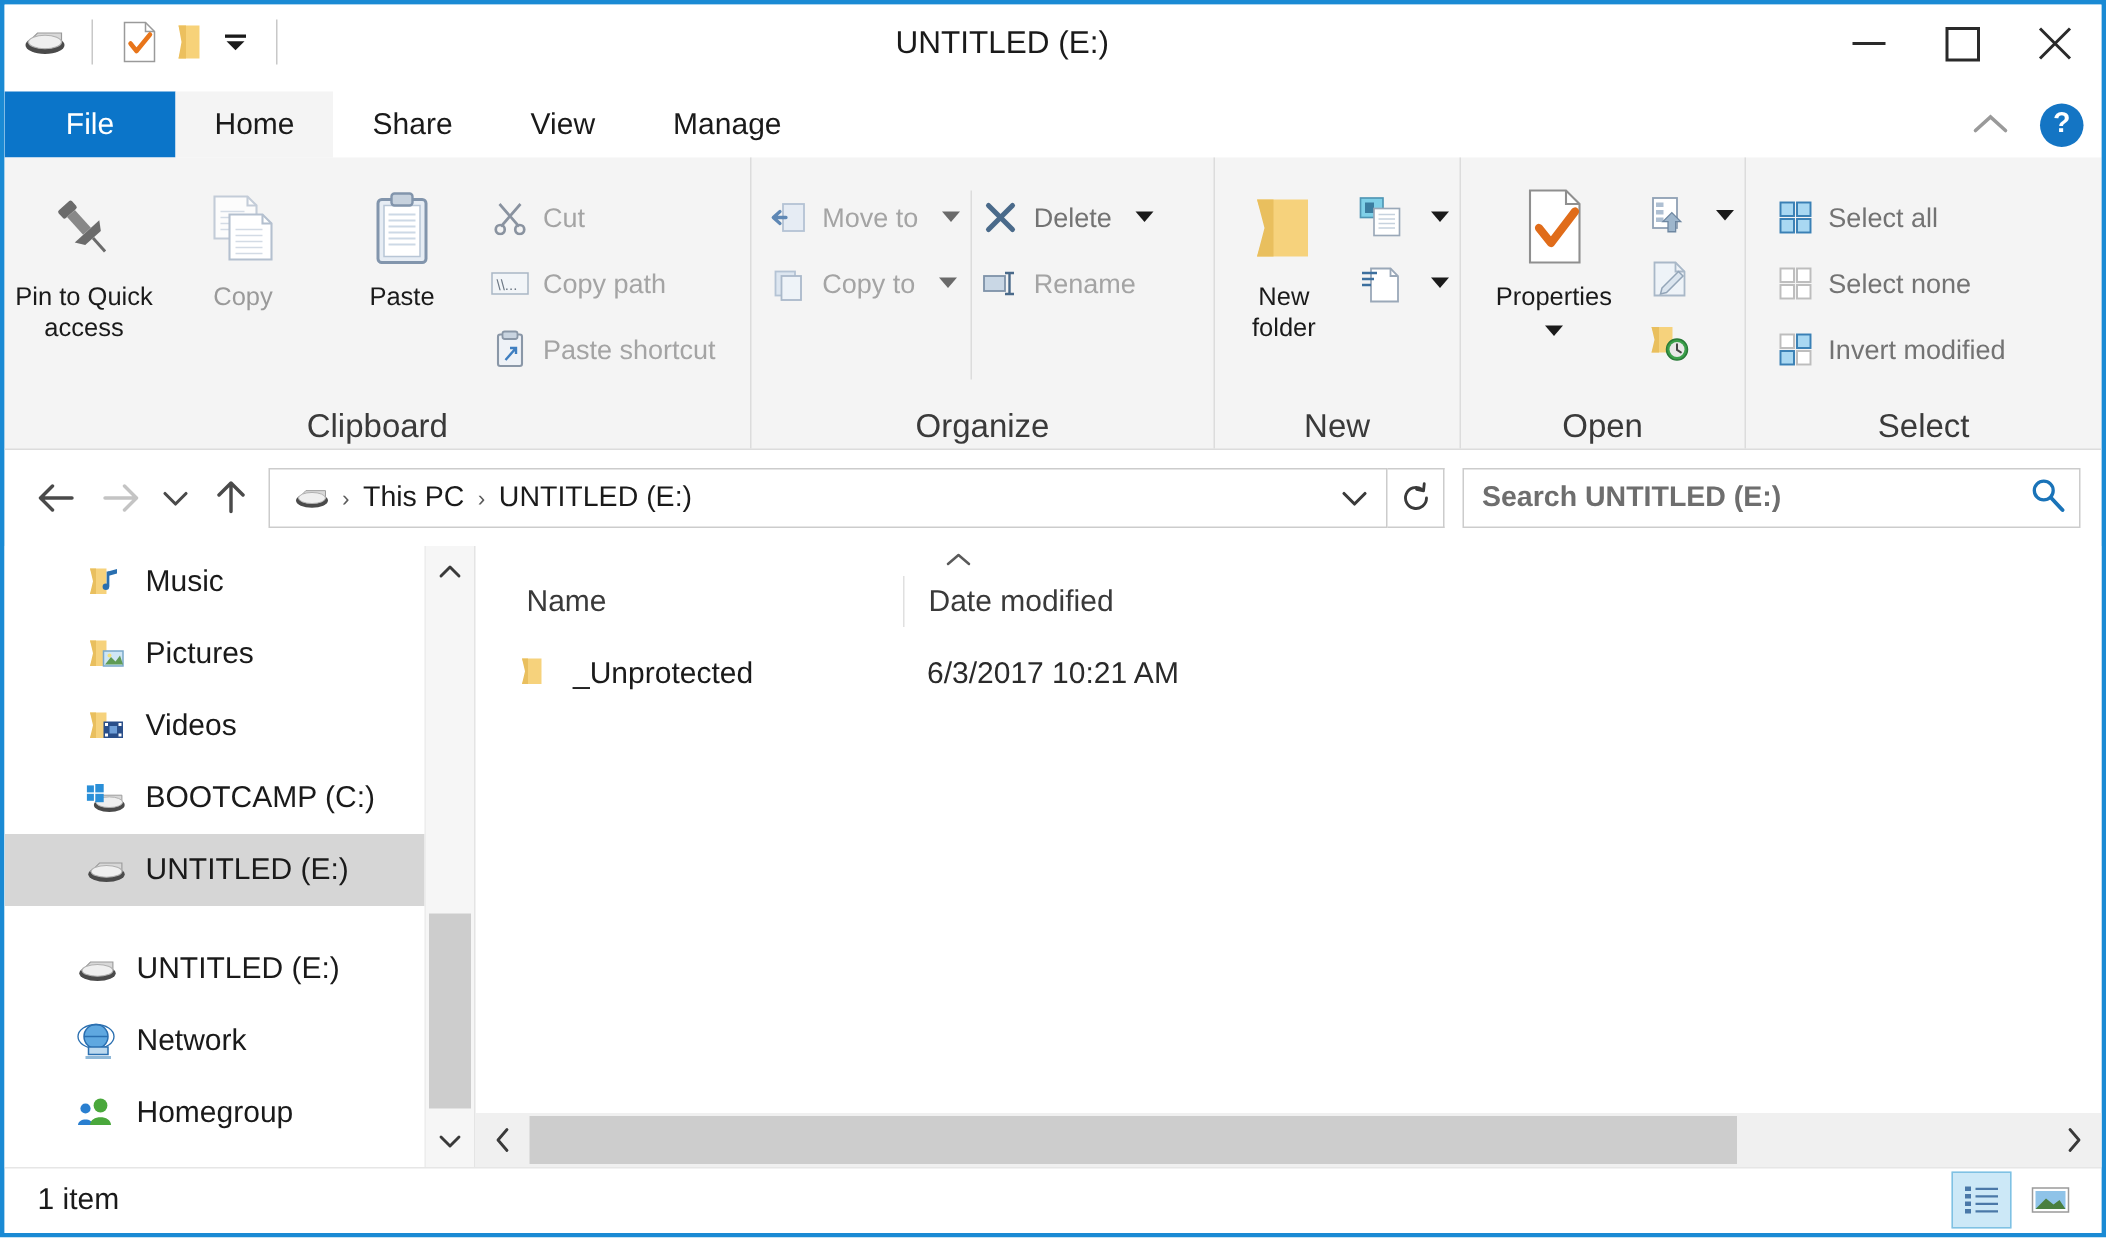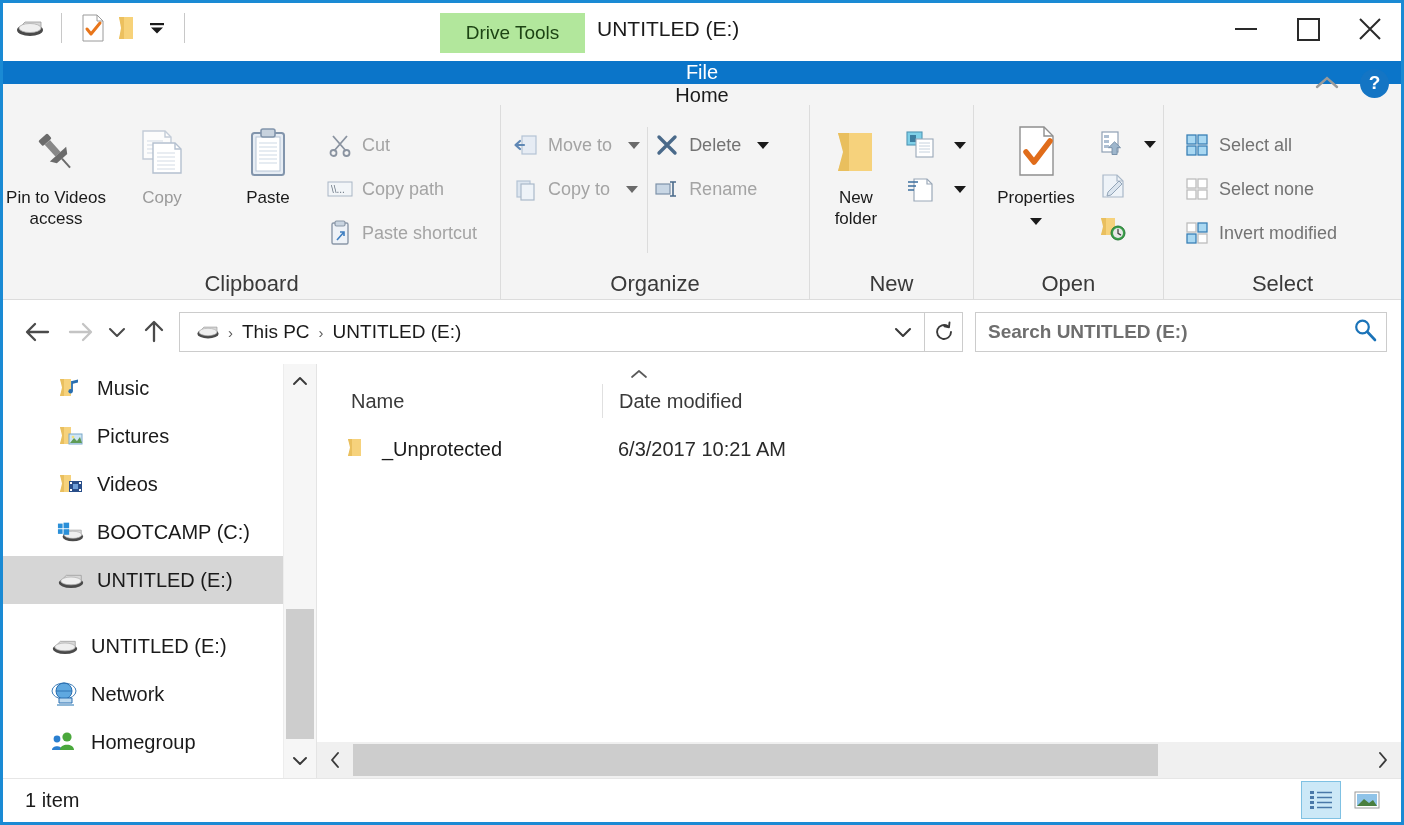--- a/index.html
+++ b/index.html
@@ -81,21 +81,20 @@
   .wc-close svg { display:block; }
 
   
   .tabstrip {
     position: relative;
     height: 44px;
     background: #ffffff;
     display: flex;
     align-items: stretch;
     border-bottom: none;
-    flex-direction: column;
   }
   .tab {
     display: flex; align-items: center; justify-content: center;
     font-size: 20px;
     color: #1a1a1a;
     padding: 0 26px;
     height: 44px;
     background: transparent;
   }
   .tab.file {
@@ -363,23 +362,20 @@
       </div>
       <div class="qat-dropdown">
         <svg width="18" height="14" viewBox="0 0 18 14">
           <rect x="2" y="2" width="14" height="2.2" fill="#1a1a1a"></rect>
           <path d="M3 6.5 L15 6.5 L9 12.5 Z" fill="#1a1a1a"></path>
         </svg>
       </div>
       <div class="qat-sep"></div>
     </div>
 
-    <div class="ctx-tab-group">
-      <span>Drive Tools</span>
-    </div>
 
     <div class="win-title">UNTITLED (E:)</div>
 
     <div class="wincontrols">
       <div class="wc wc-min"></div>
       <div class="wc wc-max"></div>
       <div class="wc wc-close">
         <svg width="26" height="26" viewBox="0 0 26 26">
           <path d="M3 3 L23 23 M23 3 L3 23" stroke="#2a2a2a" stroke-width="2"></path>
         </svg>
@@ -425,21 +421,21 @@
             <svg width="52" height="52" viewBox="0 0 52 52">
               <g transform="rotate(-42 26 26)">
                 <rect x="20" y="6" width="12" height="7" rx="1.5" fill="#6b6b6b"></rect>
                 <rect x="22.5" y="13" width="7" height="16" fill="#888"></rect>
                 <path d="M15 29 h22 l-4 6 h-14 Z" fill="#6b6b6b"></path>
                 <rect x="25" y="35" width="2" height="12" fill="#6b6b6b"></rect>
               </g>
             </svg>
           </div>
           <div class="biglabel">
-            <span>Pin to Videos</span><br>
+            <span>Pin to Quick</span><br>
             <span>access</span>
           </div>
         </div>
 
         <div class="bigbtn disabled">
           <div class="bigicon">
             <svg width="54" height="54" viewBox="0 0 54 54">
               <path d="M8 6 h22 l6 6 v22 h-28 Z" fill="#fcfcfc" stroke="#c3ccd8" stroke-width="1.4"></path>
               <path d="M30 6 v6 h6" fill="none" stroke="#c3ccd8" stroke-width="1.4"></path>
               <g stroke="#d3dbe5" stroke-width="1">

